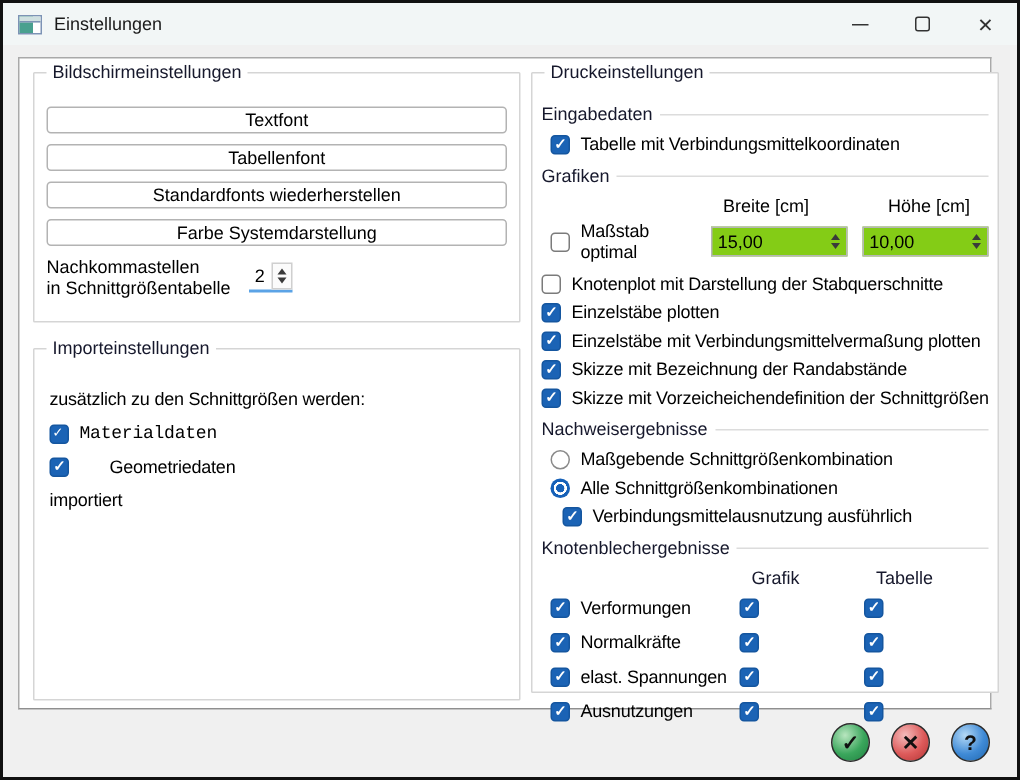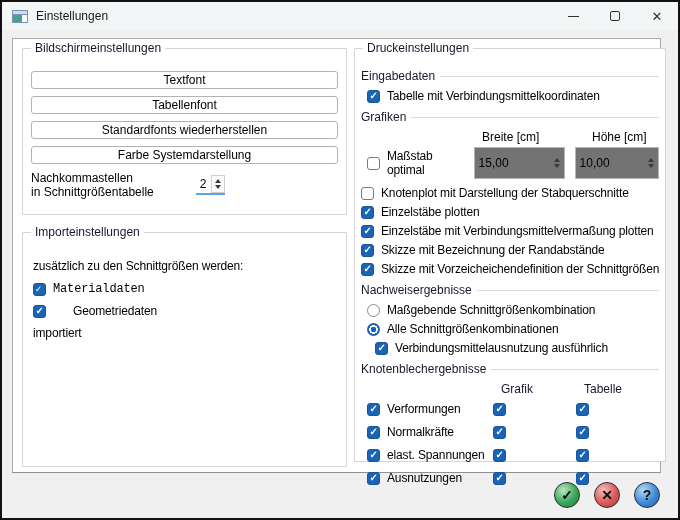--- a/index.html
+++ b/index.html
@@ -32,21 +32,21 @@
 
   .gb-screen { height:167px; padding:22px 8px 6px 8px; }
   .gb-import { height:235px; margin-top:17px; padding:26px 10px 6px 10px; }
   .gb-print  { height:414px; padding:18px 6px 6px 6px; }
 
   
   .btn { display:block; width:100%; height:18px; margin-bottom:7px; background:#fff;
          border:1px solid #b3b3b3; border-radius:3px; font-family:"Liberation Sans",sans-serif;
          font-size:12px; color:#000000; text-align:center; line-height:16px; cursor:pointer; }
 
-  .decimals-row { display:flex; align-items:center; margin-top:6px;gap:30px; }
+  .decimals-row { display:flex; align-items:center; margin-top:6px; }
   .decimals-label { line-height:14px; }
   .spin-small { display:inline-flex; align-items:stretch; margin-left:12px; border-bottom:2px solid #5ba3e6; height:20px; }
   .spin-small .val { padding:2px 5px 0 4px; font-size:12px; }
   .spin-btns { display:flex; flex-direction:column; justify-content:center; gap:2px; padding:0 3px;
                border:1px solid #cfcfcf; background:#fbfbfb; }
   .tri-up   { width:0; height:0; border-left:3px solid transparent; border-right:3px solid transparent; border-bottom:4px solid #3a3a3a; }
   .tri-down { width:0; height:0; border-left:3px solid transparent; border-right:3px solid transparent; border-top:4px solid #3a3a3a; }
 
   
   .row { display:flex; align-items:center; margin-bottom:5px; white-space:nowrap; }
@@ -60,21 +60,21 @@
 
   
   .sec-head { display:flex; align-items:center; margin:7px 0 6px 0; color:#16182c; white-space:nowrap; }
   .sec-head .line { flex:1; height:1px; background:#dcdcdc; margin-left:5px; }
   .indent { margin-left:6px; }
 
   .size-headers { display:flex; margin:2px 0 3px 0; }
   .size-headers .sp { width:121px; flex:none; }
   .size-headers .h1 { width:110px; flex:none; }
   .scale-row { display:flex; align-items:center; margin-bottom:7px; }
-  .spinfield { display:flex; align-items:center; height:32px; background:#737373; border:1px solid #b6b6b6; }
+  .spinfield { display:flex; align-items:center; height:20px; background:#84cc16; border:1px solid #b6b6b6; }
   .spinfield .val { flex:1; padding:0 4px; }
   .spinfield .arrows { display:flex; flex-direction:column; gap:2px; padding:0 4px; }
   .sf1 { width:100px; margin-left:8px; }
   .sf2 { width:93px; margin-left:10px; }
 
   .grid-head { display:grid; grid-template-columns:126px 83px auto; margin:1px 0 6px 14px; color:#16182c; }
   .grid-row  { display:grid; grid-template-columns:126px 83px auto; margin:0 0 9px 6px; align-items:center; }
   .grid-row .main { display:flex; align-items:center; white-space:nowrap; }
 
   

